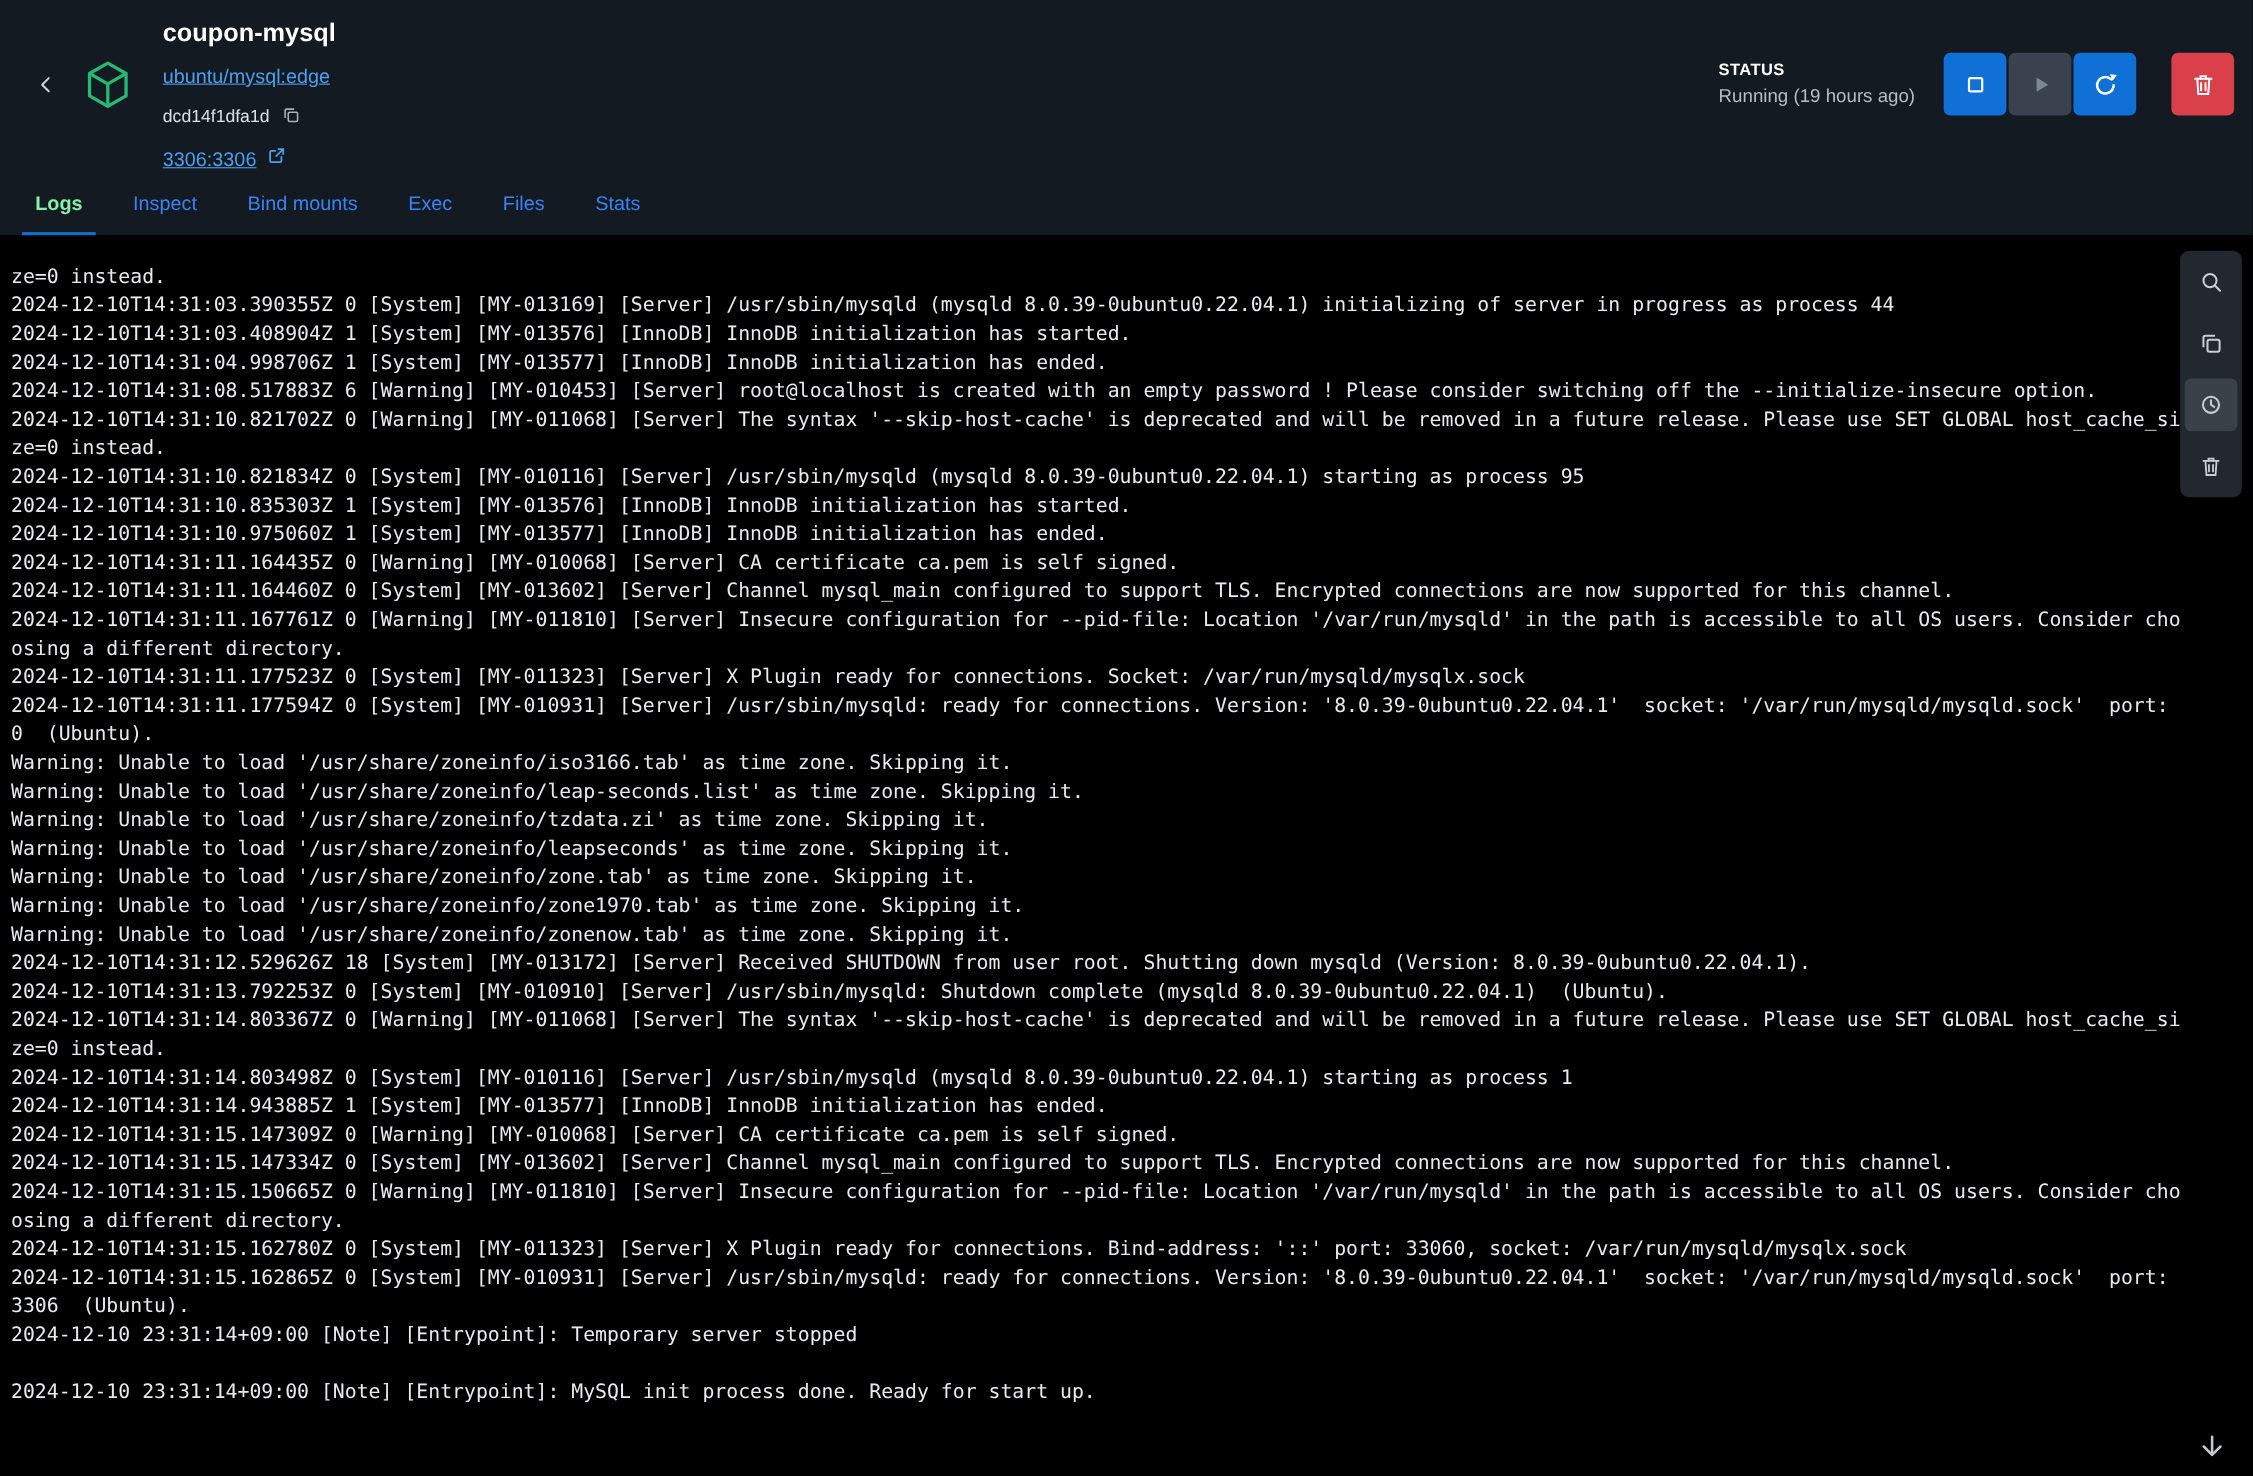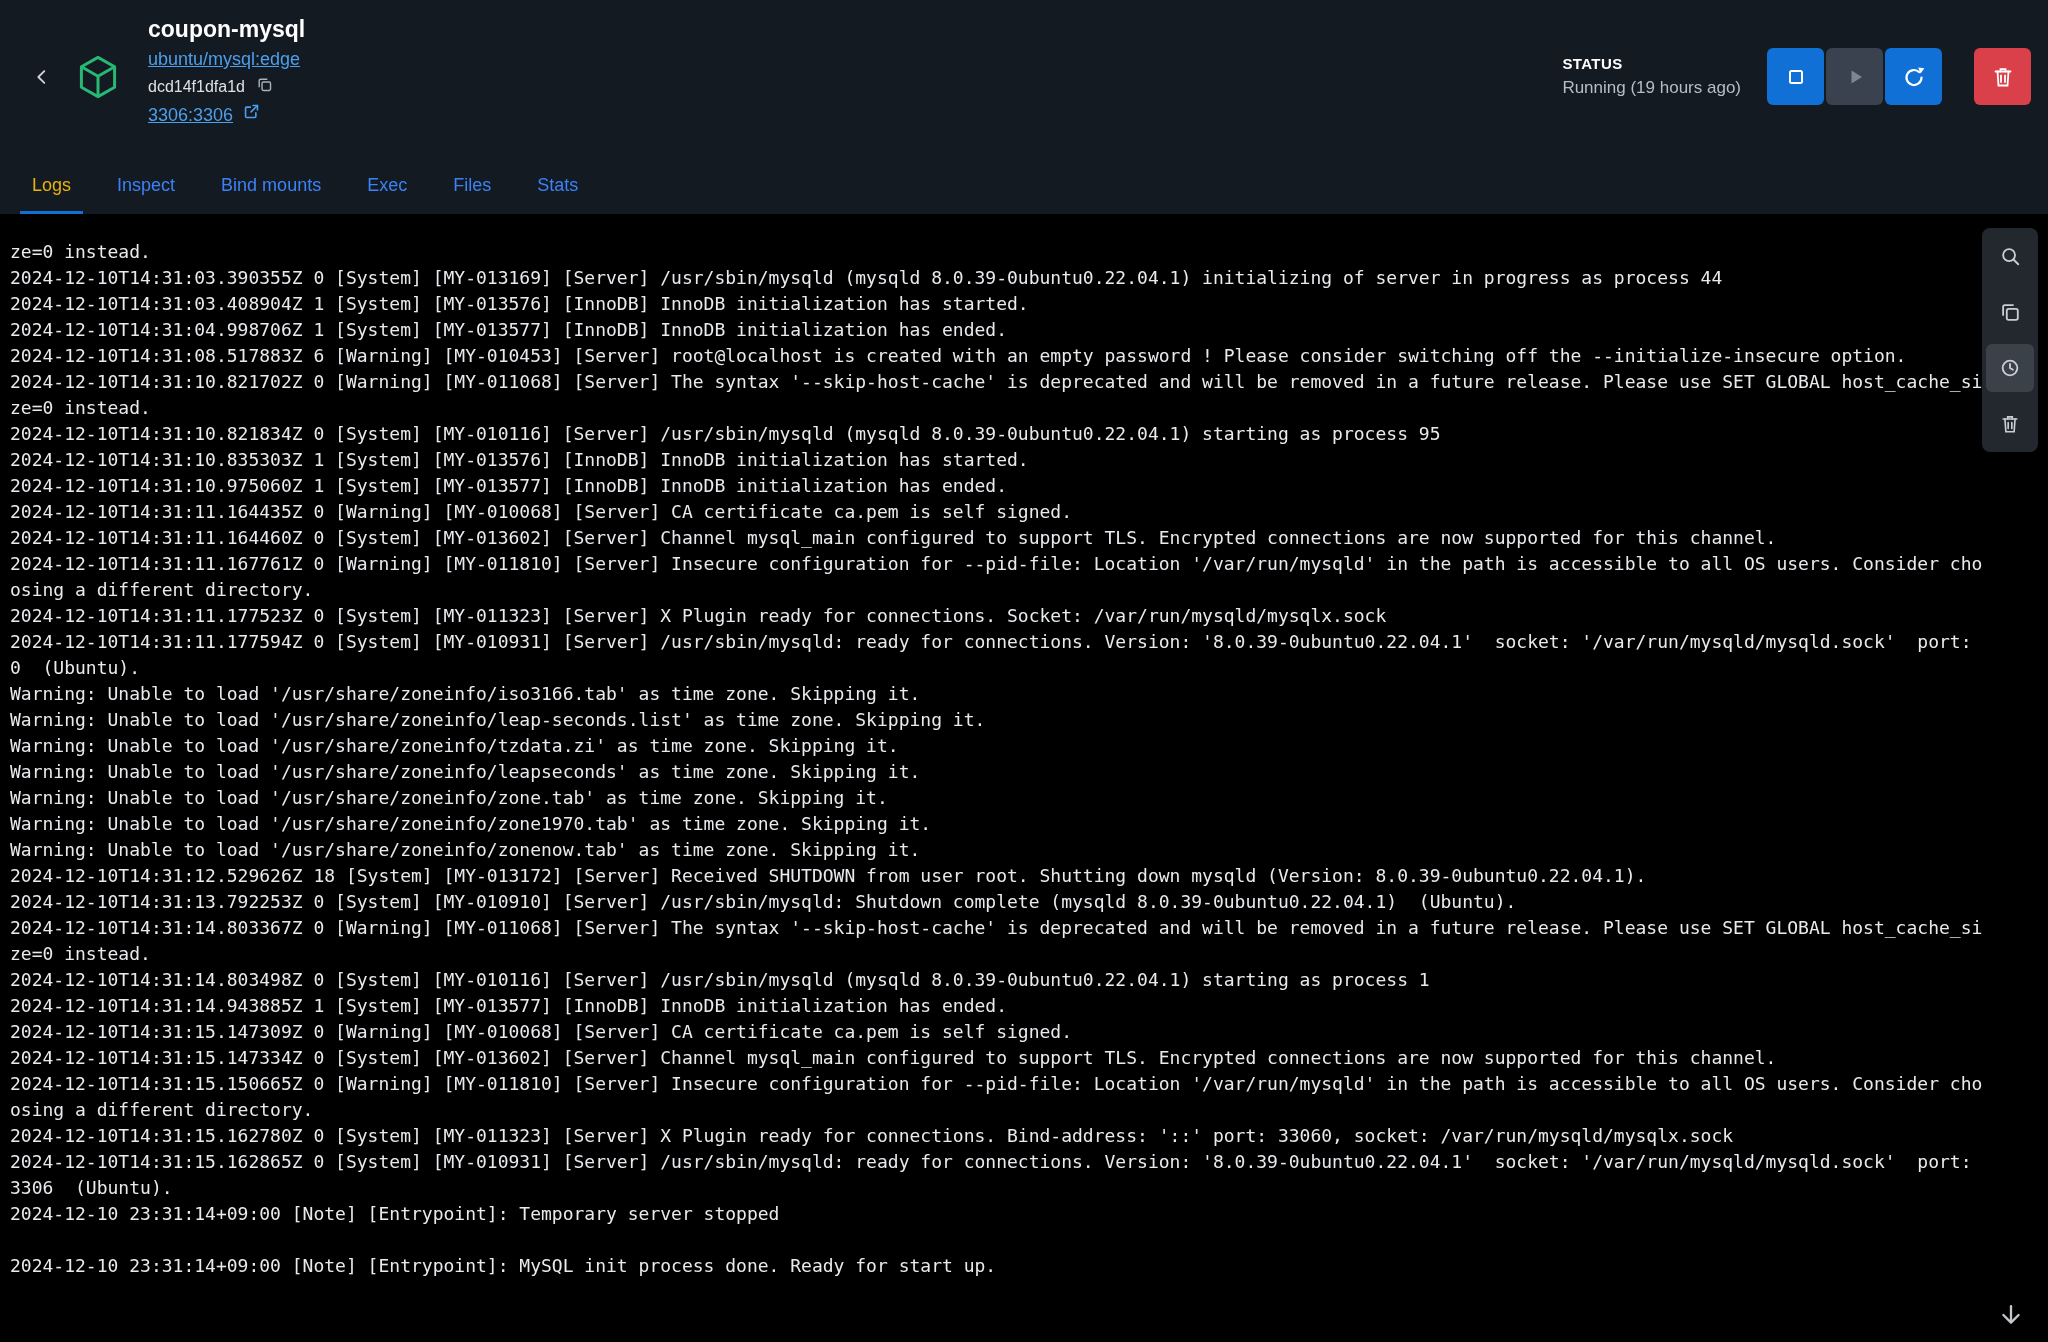--- a/index.html
+++ b/index.html
@@ -26,21 +26,21 @@
     display: flex; align-items: center; justify-content: center;
     color: #cfd4da;
   }
   .container-icon {
     width: 48px; height: 48px;
     margin: 53px 0 0 14px;
     color: #27b873;
   }
   .header-meta {
     margin: 14px 0 0 26px;
-    display: flex; flex-direction: column; gap: 2px;
+    display: flex; flex-direction: column; gap: 12px;
   }
   .title { color: #ffffff; font-size: 23px; font-weight: bold; line-height: 30px; }
   .image-link {
     color: #4d9fec; font-size: 18px; line-height: 26px;
     text-decoration: underline; width: max-content; cursor: pointer;
   }
   .id-row { display: flex; align-items: flex-start; gap: 10px; line-height: 26px; }
   .container-id { color: #dde1e6; font-size: 16px; }
   .copy-id-btn {
     background: none; border: none; cursor: pointer; color: #aab1ba;
@@ -70,21 +70,21 @@
   .tabs {
     background: #141a22; height: 54px; flex-shrink: 0;
     display: flex; align-items: stretch; padding-left: 20px;
   }
   .tab {
     background: none; border: none; cursor: pointer;
     color: #3b82f6; font-size: 18px; font-family: inherit;
     padding: 0 12px; margin-right: 22px;
     border-bottom: 3px solid transparent;
   }
-  .tab.active { color: #eab308; border-bottom-color: #1070d6; }
+  .tab.active { color: #86efac; border-bottom-color: #1070d6; font-weight: bold; }
 
   
   .log-viewer { position: relative; flex: 1; background: #000000; overflow: hidden; }
   .log-lines {
     padding: 25px 0 0 10px;
     font-family: "DejaVu Sans Mono", monospace;
     font-size: 18px; line-height: 26px;
     color: #e8eaed;
   }
   .log-line { white-space: pre; min-height: 26px; overflow: hidden; }

